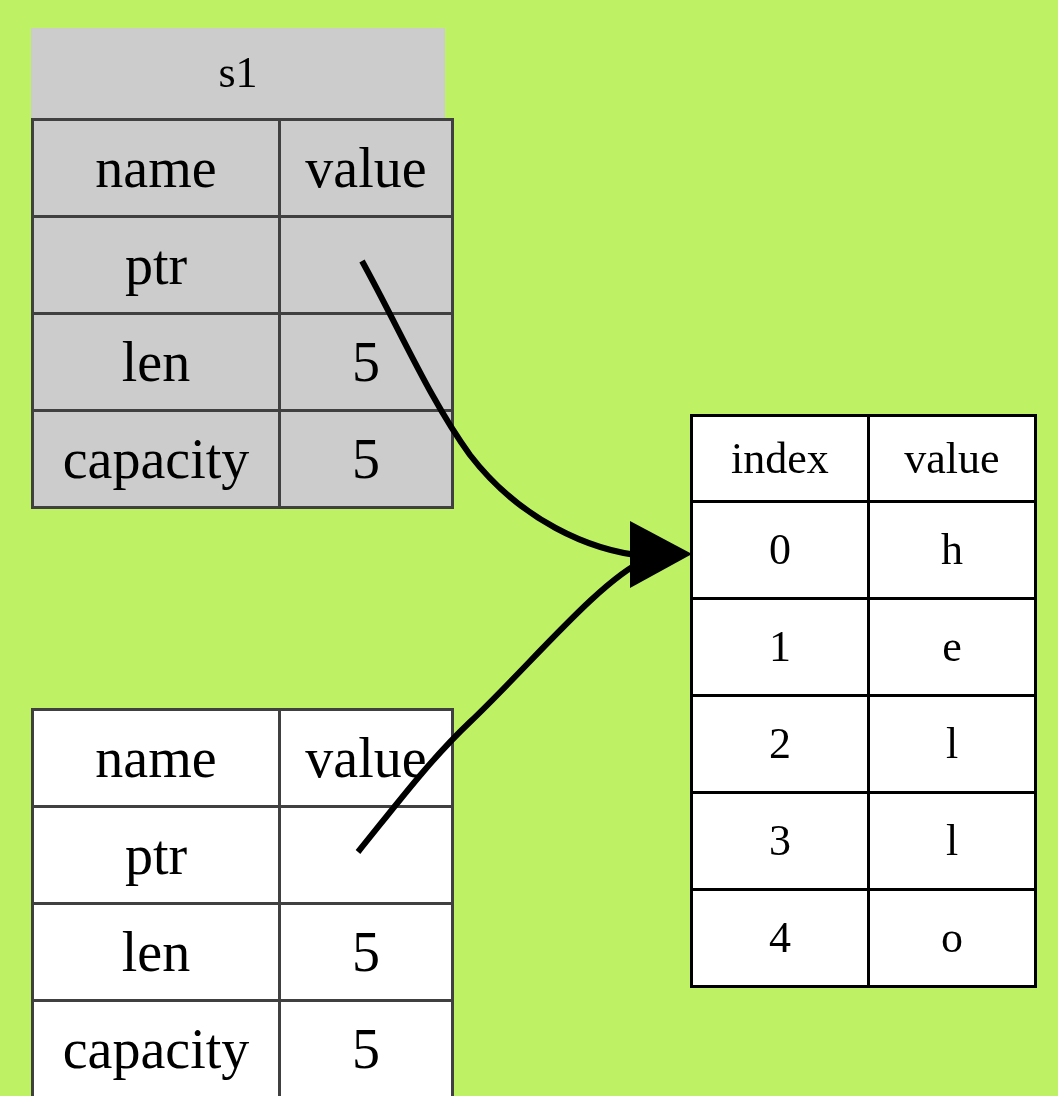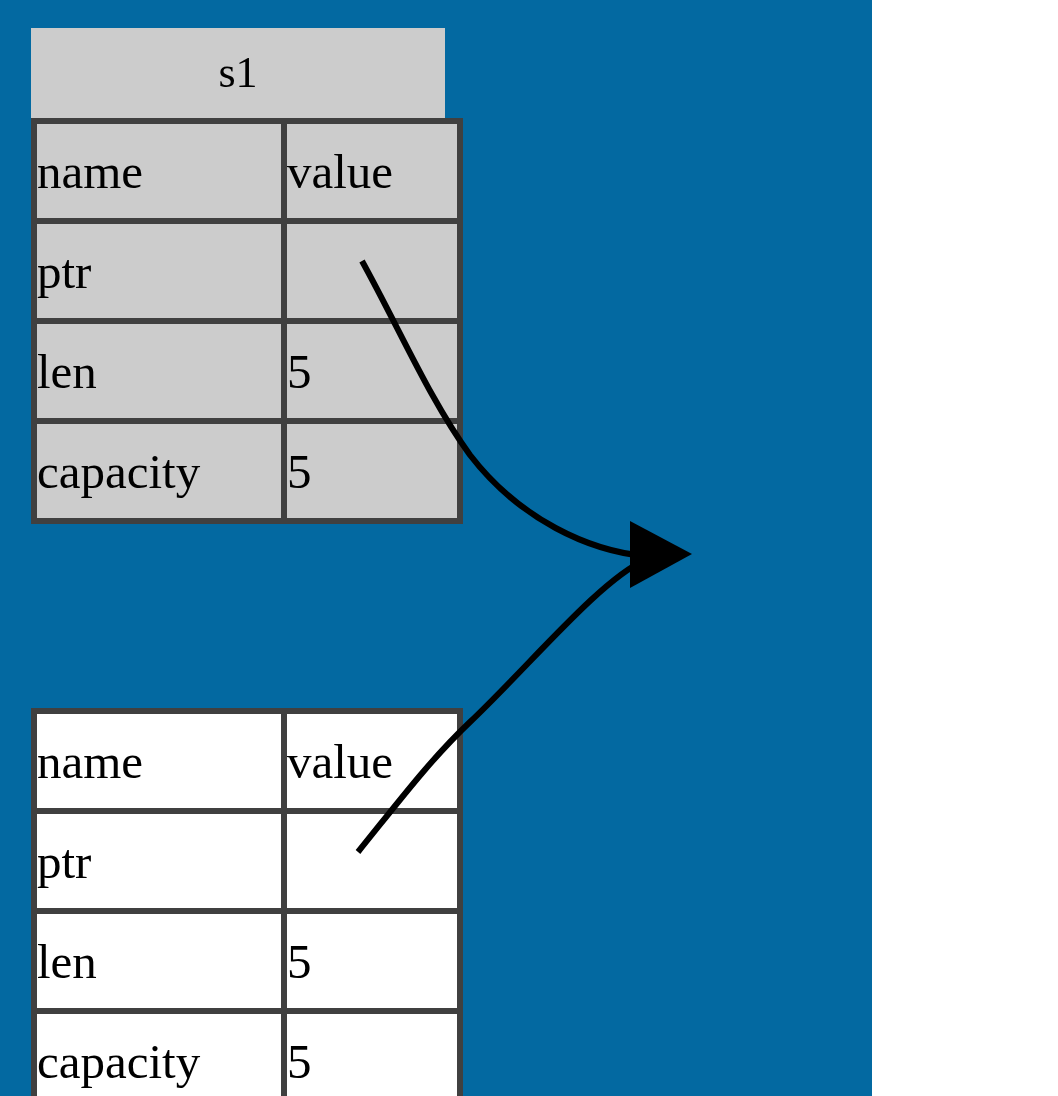--- a/index.html
+++ b/index.html
@@ -7,37 +7,37 @@
     margin: 0;
     padding: 0;
     background: #ffffff;
   }
   body {
     font-family: "Liberation Serif", "DejaVu Serif", serif;
     color: #000000;
   }
   #canvas {
     position: relative;
-    width: 872px;
+    width: 1058px;
     height: 1096px;
-    background: #0369a1;
+    background: #bef264;
     overflow: hidden;
   }
 
   
   .struct-table {
     position: absolute;
     border-collapse: collapse;
     table-layout: fixed;
   }
   .struct-table td {
-    border: 6px solid #404040;
-    text-align: left;
+    border: 3px solid #404040;
+    text-align: center;
     vertical-align: middle;
-    font-size: 49px;
+    font-size: 56px;
     line-height: 1;
     padding: 0;
   }
 
   
   .tbl-title {
     position: absolute;
     text-align: center;
     font-size: 44px;
     line-height: 1;
@@ -156,20 +156,48 @@
       <td class="col-name">len</td>
       <td class="col-value">5</td>
     </tr>
     <tr>
       <td class="col-name">capacity</td>
       <td class="col-value">5</td>
     </tr>
   </tbody>
     </table>
 
+  <table id="heap-table">
+    <tbody>
+        <tr class="heap-head">
+      <td class="hcol-index">index</td>
+      <td class="hcol-value">value</td>
+    </tr>
+    <tr class="heap-row">
+      <td class="hcol-index">0</td>
+      <td class="hcol-value">h</td>
+    </tr>
+    <tr class="heap-row">
+      <td class="hcol-index">1</td>
+      <td class="hcol-value">e</td>
+    </tr>
+    <tr class="heap-row">
+      <td class="hcol-index">2</td>
+      <td class="hcol-value">l</td>
+    </tr>
+    <tr class="heap-row">
+      <td class="hcol-index">3</td>
+      <td class="hcol-value">l</td>
+    </tr>
+    <tr class="heap-row">
+      <td class="hcol-index">4</td>
+      <td class="hcol-value">o</td>
+    </tr>
+  </tbody>
+    </table>
 
   <svg id="arrows" viewBox="0 0 1058 1096" width="1058" height="1096">
 
     <path d="M 362,261 C 400,330 430,400 470,455 C 520,520 590,551 645,556" fill="none" stroke="#000000" stroke-width="6"></path>
 
     <path d="M 358,852 C 400,800 430,760 470,722 C 530,665 600,580 645,560" fill="none" stroke="#000000" stroke-width="6"></path>
 
     <polygon points="692,554 630,521 630,588" fill="#000000" stroke="none"></polygon>
   </svg>
 

